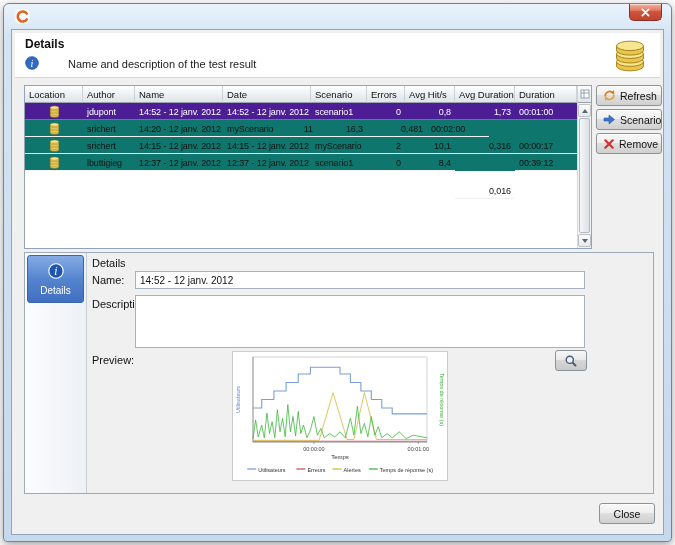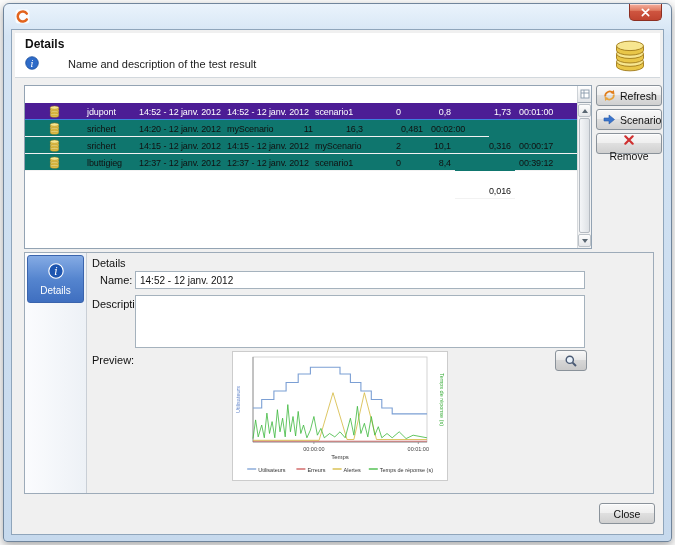--- a/index.html
+++ b/index.html
@@ -57,35 +57,35 @@
   .vs-up::after { content:""; border-left:3px solid transparent; border-right:3px solid transparent; border-bottom:4px solid #5a6772; }
   .vs-down::after { content:""; border-left:3px solid transparent; border-right:3px solid transparent; border-top:4px solid #5a6772; }
   .vs-thumb { position:absolute; left:1px; top:15px; width:11px; bottom:15px;
     background:linear-gradient(90deg,#f4f6f8,#dde1e5); border:1px solid #b4bac1; border-radius:2px; }
 
   .btn { display:flex; align-items:center; gap:4px; padding:0 6px;
     background:linear-gradient(#f8f8f8,#efefef 45%,#e0e0e0 46%,#d0d0d0);
     border:1px solid #8a929a; border-radius:3px; font-size:10.5px; color:#111;
     box-shadow:inset 0 1px 0 rgba(255,255,255,0.8); }
   .side-btn { position:absolute; left:584px; width:66px; height:21px; }
-  #btn-refresh { top:55px; } #btn-retrieve { top:79px; } #btn-remove { top:103px;flex-direction:column; }
+  #btn-refresh { top:55px; } #btn-retrieve { top:79px; } #btn-remove { top:103px; }
   .ic { display:flex; align-items:center; }
 
   .bottom-panel { position:absolute; left:12px; top:222px; width:630px; height:242px;
     background:#f0f0f0; border:1px solid #9dabb9; }
   .tabstrip { position:absolute; left:0; top:0; width:62px; height:240px;
     background:linear-gradient(90deg,#fbfcfe,#edf1f6); border-right:1px solid #c9cfd6; }
   .tab-selected { position:absolute; left:2px; top:2px; width:57px; height:48px;
     background:linear-gradient(#85abe4,#5585cf 50%,#3f6fc0); border:1px solid #3a64ad; border-radius:3px;
     display:flex; flex-direction:column; align-items:center; justify-content:center; gap:2px; }
   .tab-label { font-size:10px; color:#ffffff; }
   .details-content { position:absolute; left:62px; top:0; right:0; bottom:0; }
   .section-title { position:absolute; left:5px; top:4px; font-size:11px; color:#111; }
   .field-label { position:absolute; font-size:11px; color:#111; }
-  #name-label { left:5px; top:21px;margin-left:8px; }
+  #name-label { left:5px; top:21px; }
   #desc-label { left:5px; top:45px; }
   #preview-label { left:5px; top:101px; }
   .name-input { position:absolute; left:48px; top:18px; width:450px; height:18px;
     border:1px solid #a5b2bd; background:#fff; font-size:10px; padding:0 4px; font-family:inherit; color:#111; }
   .desc-area { position:absolute; left:48px; top:42px; width:450px; height:53px;
     border:1px solid #a5b2bd; background:#fff; resize:none; font-family:inherit; font-size:10px; }
   .chart-box { position:absolute; left:145px; top:98px; width:216px; height:130px;
     background:#ffffff; border:1px solid #cccccc; }
   .zoom-btn { position:absolute; left:468px; top:97px; width:32px; height:21px;
     display:flex; align-items:center; justify-content:center;
@@ -132,20 +132,31 @@
             <path d="M4 13 v4 a12 4.2 0 0 0 24 0 v-4" fill="#e9c648"></path>
             <ellipse cx="16" cy="13" rx="12" ry="4.2" fill="#f7e690"></ellipse>
             <path d="M4 6 v4 a12 4.2 0 0 0 24 0 v-4" fill="#e9c648"></path>
             <ellipse cx="16" cy="6" rx="12" ry="4.2" fill="#f7e690"></ellipse>
           </g>
         </svg>
       </span>
     </div>
 
     <div class="table-wrap">
+      <div class="thead" id="thead">
+          <div class="th" style="width: 58px;">Location</div>
+          <div class="th" style="width: 52px;">Author</div>
+          <div class="th" style="width: 88px;">Name</div>
+          <div class="th" style="width: 88px;">Date</div>
+          <div class="th" style="width: 56px;">Scenario</div>
+          <div class="th" style="width: 38px;">Errors</div>
+          <div class="th" style="width: 50px;">Avg Hit/s</div>
+          <div class="th" style="width: 60px;">Avg Duration</div>
+          <div class="th" style="width: 62px;">Duration</div>
+        </div>
       <div class="corner-btn">
         <svg width="10" height="10" viewBox="0 0 10 10">
           <rect x="1" y="1" width="8" height="8" fill="#ffffff" stroke="#8899aa" stroke-width="0.9"></rect>
           <line x1="1" y1="4" x2="9" y2="4" stroke="#8899aa" stroke-width="0.9"></line>
           <line x1="4" y1="1" x2="4" y2="9" stroke="#8899aa" stroke-width="0.9"></line>
         </svg>
       </div>
       <div class="tbody" id="tbody">
           <div class="tr selected">
             <div class="td loc-cell" style="width: 58px;">

